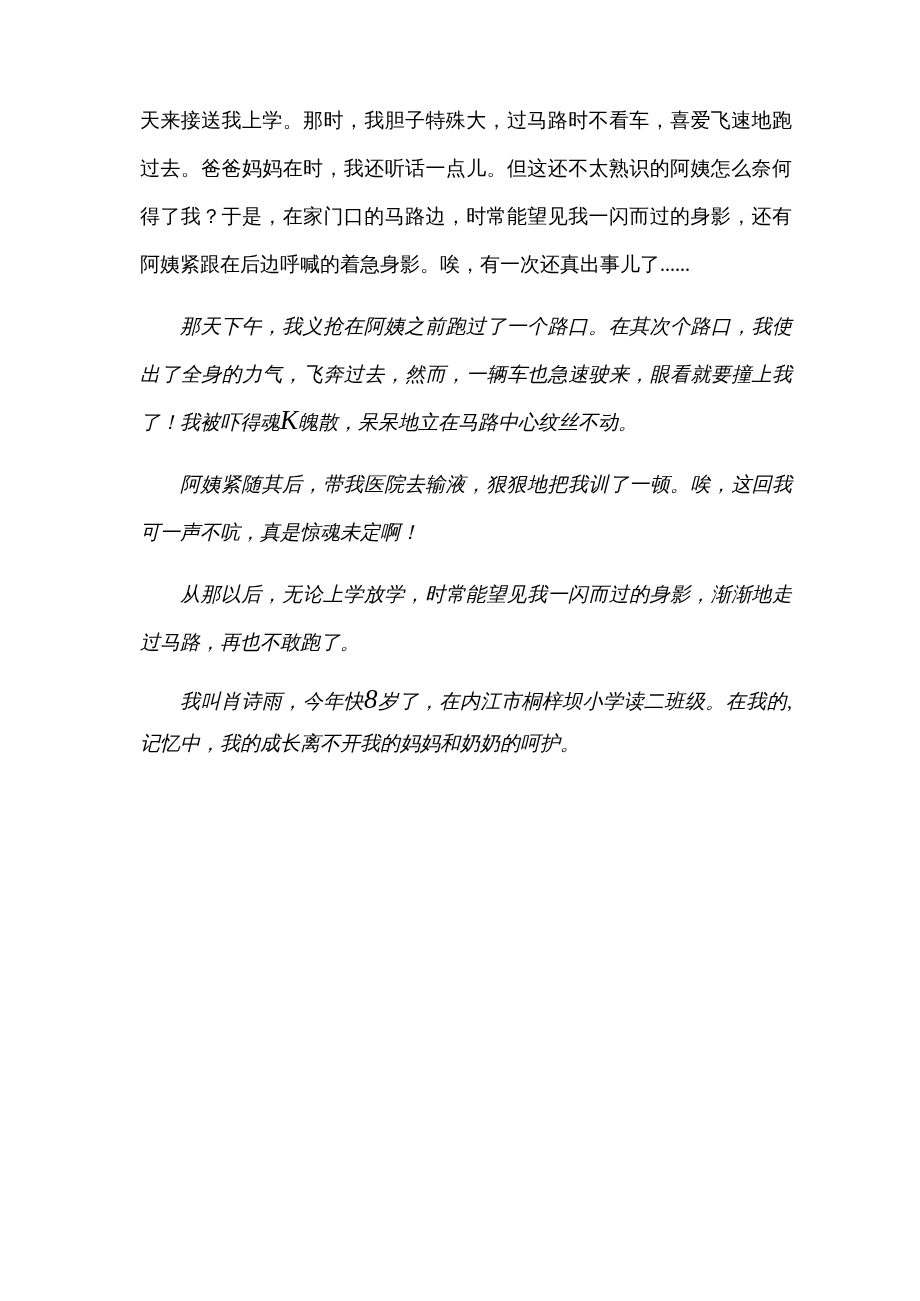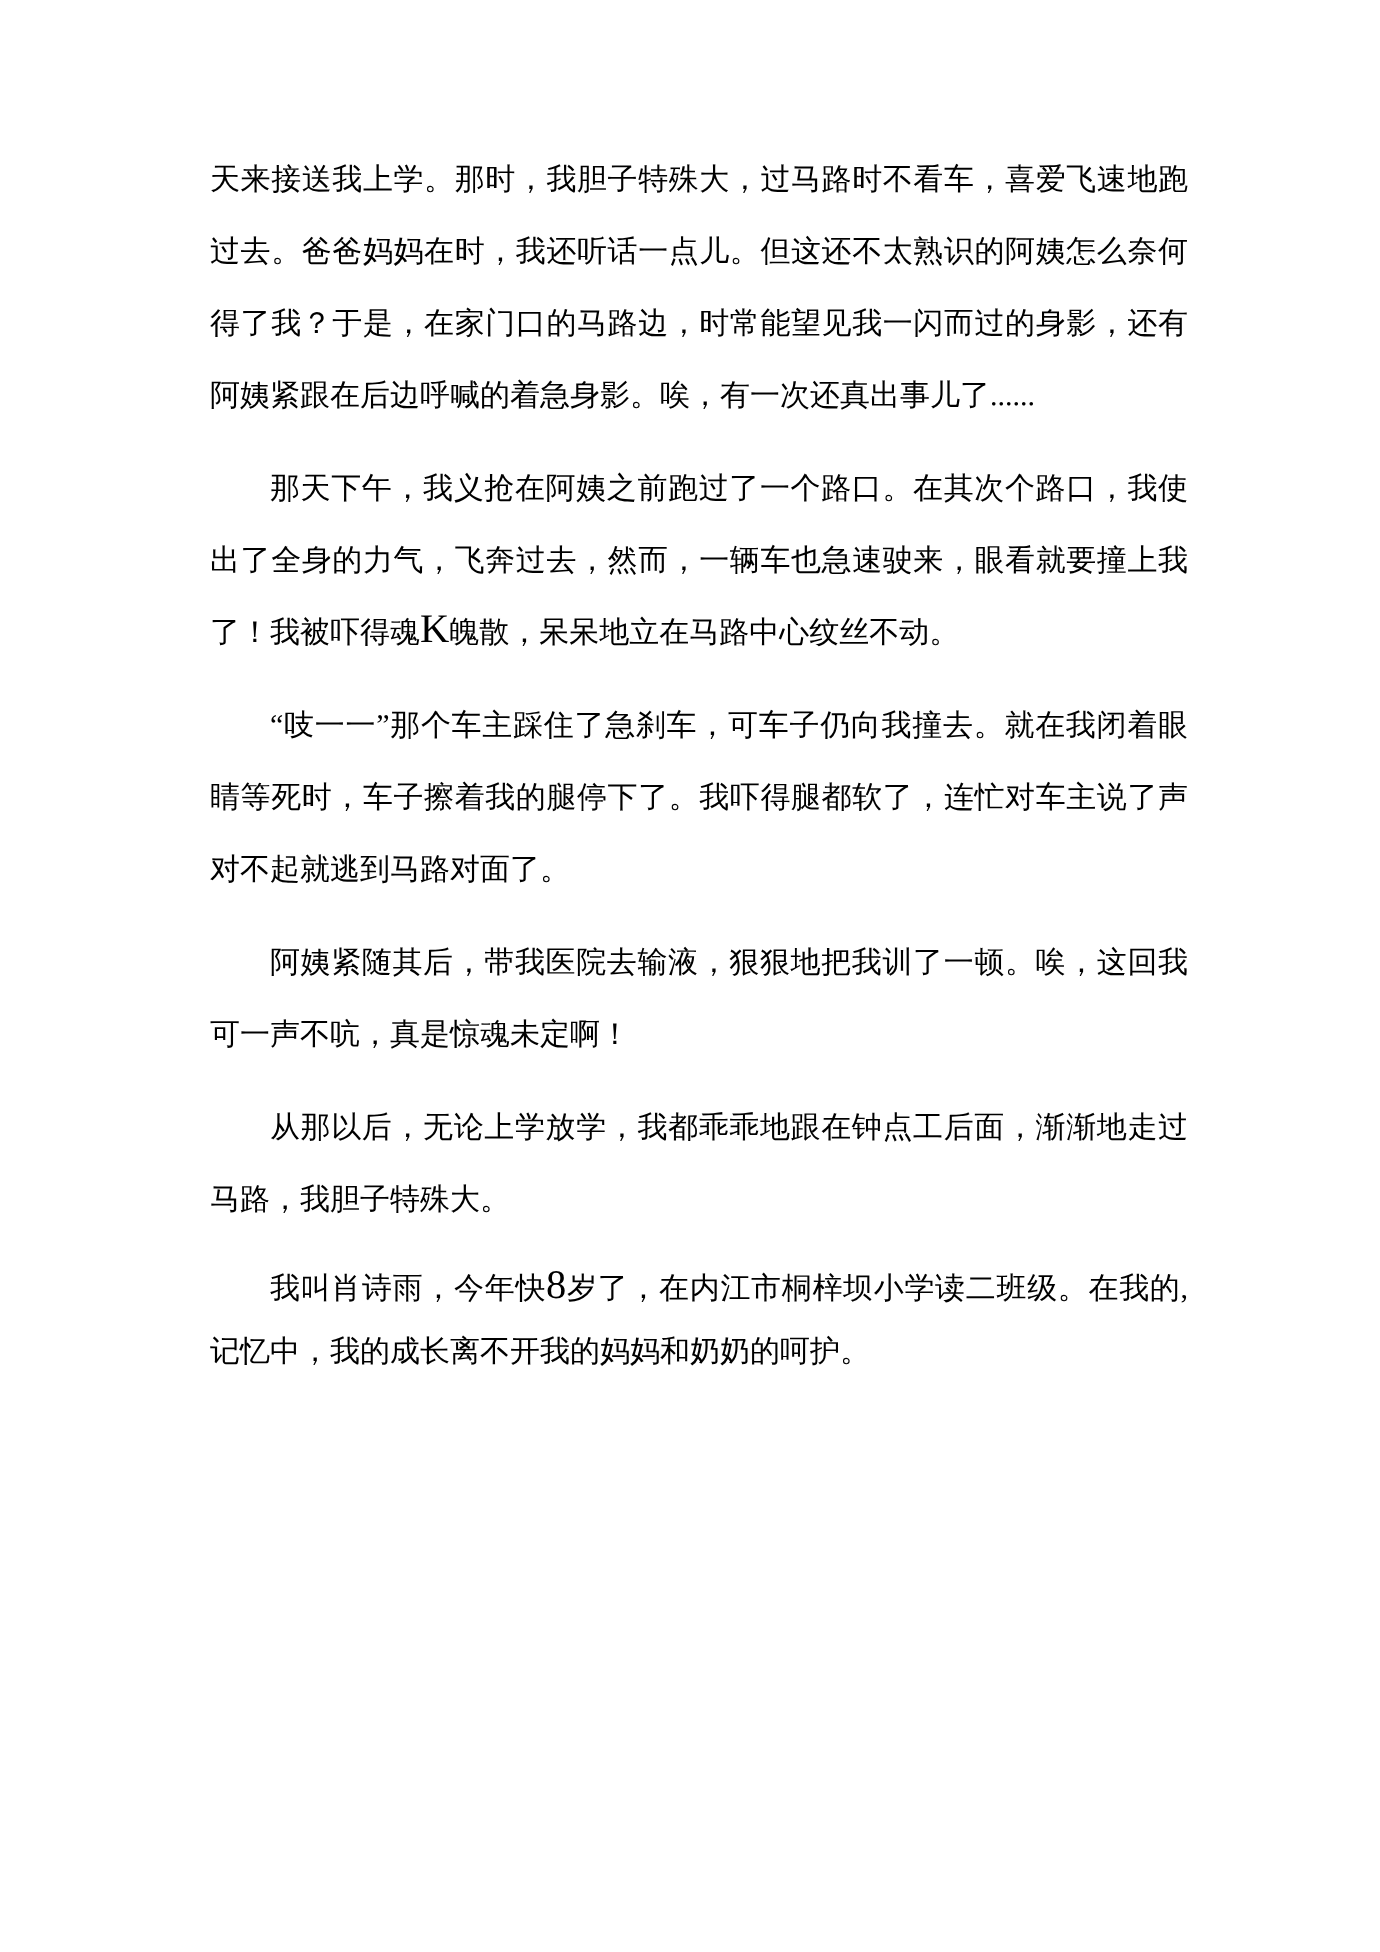--- a/index.html
+++ b/index.html
@@ -23,20 +23,21 @@
     }
     p.para {
       margin: 0;
       font-size: 20px;
       text-align: justify;
       word-break: break-all;
       color: #000000;
     }
     p.para.indent {
       text-indent: 2em;
+      font-style: italic;
     }
     p.spacing-loose {
       line-height: 48px;
       margin-bottom: 14px;
     }
     p.spacing-mid {
       line-height: 42px;
       margin-bottom: 0;
     }
     p.spacing-tight {
@@ -50,18 +51,17 @@
       font-family: "Liberation Serif", "DejaVu Serif", serif;
     }
   </style>
 </head>
 <body>
 
 <div class="page">
   <div class="doc-body" id="doc-body">
       <p class="para spacing-loose">天来接送我上学。那时，我胆子特殊大，过马路时不看车，喜爱飞速地跑过去。爸爸妈妈在时，我还听话一点儿。但这还不太熟识的阿姨怎么奈何得了我？于是，在家门口的马路边，时常能望见我一闪而过的身影，还有阿姨紧跟在后边呼喊的着急身影。唉，有一次还真出事儿了......</p>
       <p class="para spacing-loose indent">那天下午，我义抢在阿姨之前跑过了一个路口。在其次个路口，我使出了全身的力气，飞奔过去，然而，一辆车也急速驶来，眼看就要撞上我了！我被吓得魂<span class="latin">K</span>魄散，呆呆地立在马路中心纹丝不动。</p>
-      <p class="para spacing-loose indent">“吱一一”那个车主踩住了急刹车，可车子仍向我撞去。就在我闭着眼睛等死时，车子擦着我的腿停下了。我吓得腿都软了，连忙对车主说了声对不起就逃到马路对面了。</p>
       <p class="para spacing-loose indent">阿姨紧随其后，带我医院去输液，狠狠地把我训了一顿。唉，这回我可一声不吭，真是惊魂未定啊！</p>
-      <p class="para spacing-loose indent">从那以后，无论上学放学，我都乖乖地跟在钟点工后面，渐渐地走过马路，我胆子特殊大。</p>
+      <p class="para spacing-loose indent">从那以后，无论上学放学，时常能望见我一闪而过的身影，渐渐地走过马路，再也不敢跑了。</p>
       <p class="para spacing-mid indent">我叫肖诗雨，今年快<span class="latin">8</span>岁了，在内江市桐梓坝小学读二班级。在我的,记忆中，我的成长离不开我的妈妈和奶奶的呵护。</p>
     </div>
 </div>
 
 </body></html>

